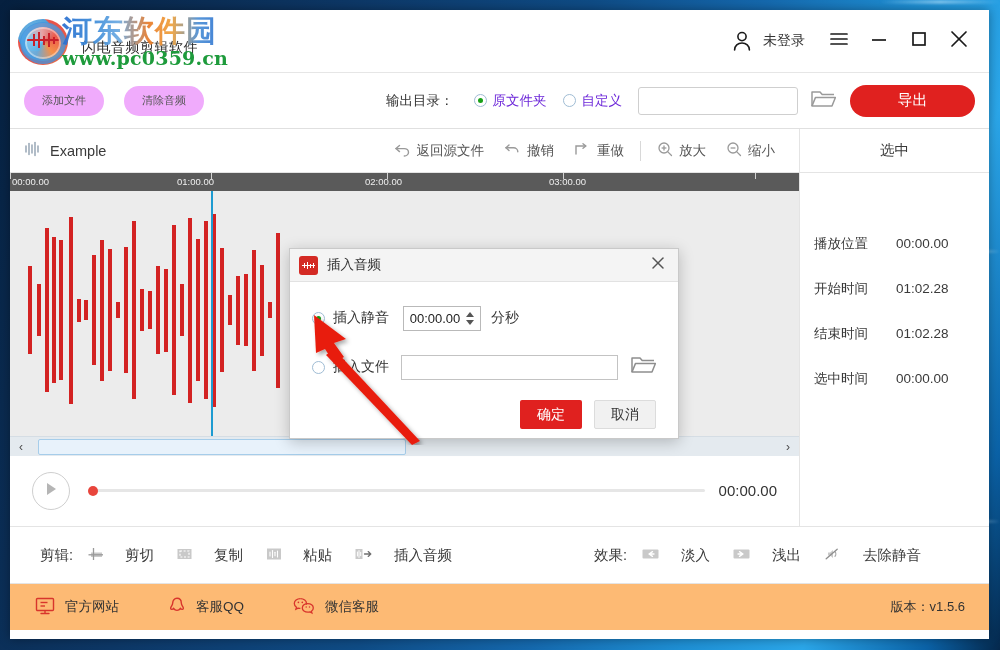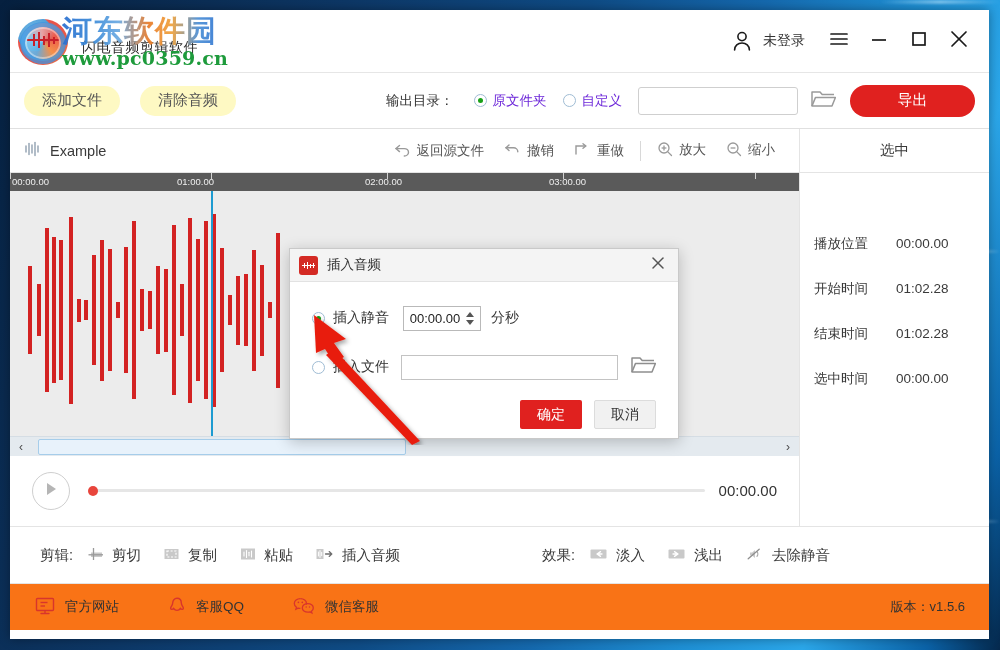--- a/index.html
+++ b/index.html
@@ -85,22 +85,22 @@
     width: 40px; height: 40px; display: flex; align-items: center; justify-content: center;
     cursor: pointer;
   }
 
   
   .toolbar {
     height: 57px; border-top: 1px solid #e6e6e6; border-bottom: 1px solid #e0e0e0;
     display: flex; align-items: center; padding: 0 14px; background: #fff;
   }
   .pill-btn {
-    background: #fef9c3; border: none; border-radius: 16px; height: 30px;
-    padding: 0 18px; font-size: 15px; color: #555; cursor: pointer;
+    background: #f0abfc; border: none; border-radius: 16px; height: 30px;
+    padding: 0 18px; font-size: 11px; color: #555; cursor: pointer;
     font-family: inherit;
   }
   .pill-btn + .pill-btn { margin-left: 20px; }
   .out-group { margin-left: auto; display: flex; align-items: center; }
   .out-label { font-size: 13.5px; color: #333; margin-right: 20px; }
   .radio-item { display: flex; align-items: center; cursor: pointer; margin-right: 16px; font-size: 13.5px; color: #6d28d9; }
   .radio-dot {
     width: 13px; height: 13px; border-radius: 50%; border: 1px solid #9fbcd4;
     background: #fff; margin-right: 6px; position: relative; flex: 0 0 auto;
   }
@@ -117,21 +117,21 @@
     width: 125px; height: 32px; border-radius: 16px; background: #e0211f; color: #fff;
     border: none; font-size: 15px; cursor: pointer; font-family: inherit;
   }
 
   
   .edit-head { height: 44px; display: flex; align-items: stretch; border-bottom: 1px solid #e4e4e4; }
   .edit-head-left { flex: 1 1 auto; display: flex; align-items: center; padding: 0 14px; }
   .file-name { font-size: 14.5px; color: #3a3a3a; margin-left: 9px; }
   .head-tools { margin-left: auto; display: flex; align-items: center; }
   .htool {
-    display: flex; align-items: flex-start; gap: 6px; font-size: 13.5px; color: #555;
+    display: flex; align-items: flex-end; gap: 6px; font-size: 13.5px; color: #555;
     cursor: pointer; padding: 0 10px; white-space: nowrap;
   }
   .hsep { width: 1px; height: 20px; background: #d8d8d8; margin: 0 6px; align-self: center; }
   .edit-head-right {
     width: 190px; flex: 0 0 190px; border-left: 1px solid #e4e4e4;
     display: flex; align-items: center; justify-content: center;
     font-size: 14.5px; color: #3a3a3a;
   }
 
   
@@ -182,29 +182,29 @@
   .info-val { font-size: 13.5px; color: #3a3a3a; margin-left: 16px; }
 
   
   .actions {
     height: 57px; border-top: 1px solid #e4e4e4; display: flex; align-items: center;
     padding: 0 30px; background: #fff;
   }
   .act-group { display: flex; align-items: center; }
   .act-title { font-size: 14.5px; color: #3a3a3a; margin-right: 14px; }
   .act-item {
-    display: flex; align-items: flex-end; gap: 7px; font-size: 14.5px; color: #3a3a3a;
+    display: flex; align-items: flex-end; gap: 20px; font-size: 14.5px; color: #3a3a3a;
     cursor: pointer; margin-right: 22px; white-space: nowrap;
   }
   .act-sep { width: 120px; }
 
   
   .footer {
     height: 47px; border-top: 1px solid #e4e4e4; display: flex; align-items: center;
-    padding: 0 24px; background: #f97316;
+    padding: 0 24px; background: #fdba74;
   }
   .foot-item { display: flex; align-items: center; gap: 9px; font-size: 13.5px; color: #333; cursor: pointer; margin-right: 48px; }
   .version { margin-left: auto; font-size: 13px; color: #333; }
 
   
   .dlg {
     position: absolute; left: 279px; top: 238px; width: 390px; height: 191px;
     background: #fff; border: 1px solid #c9c9c9;
     box-shadow: 0 3px 14px rgba(0,0,0,.22); z-index: 40;
   }

